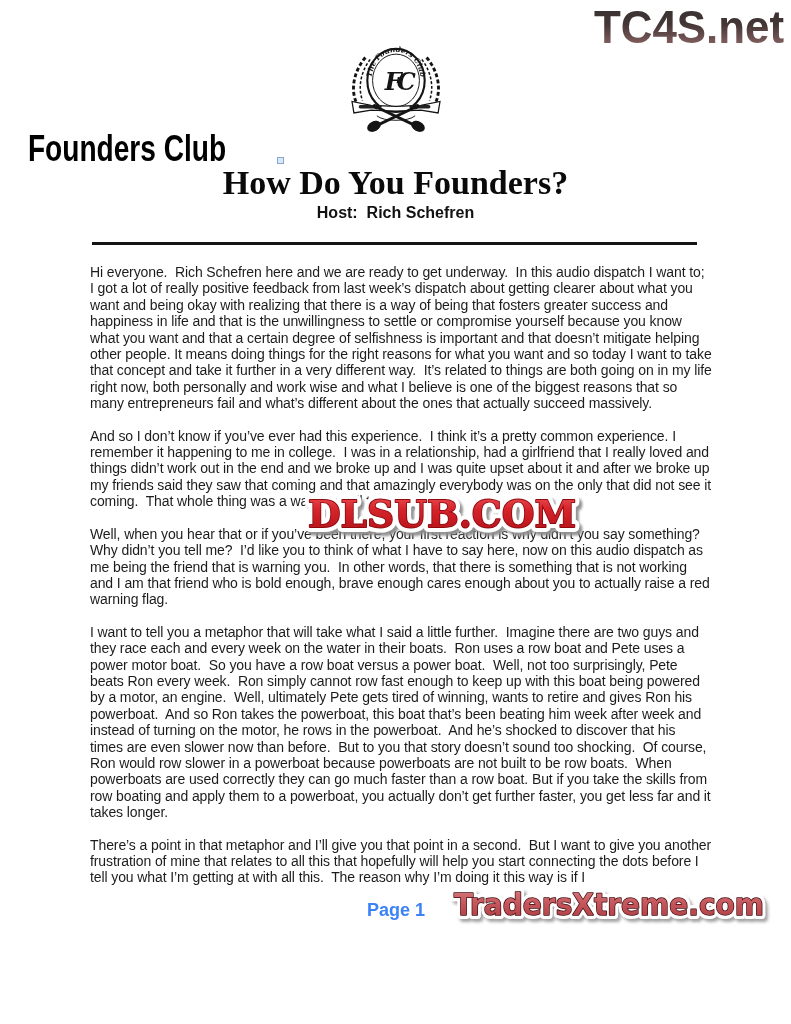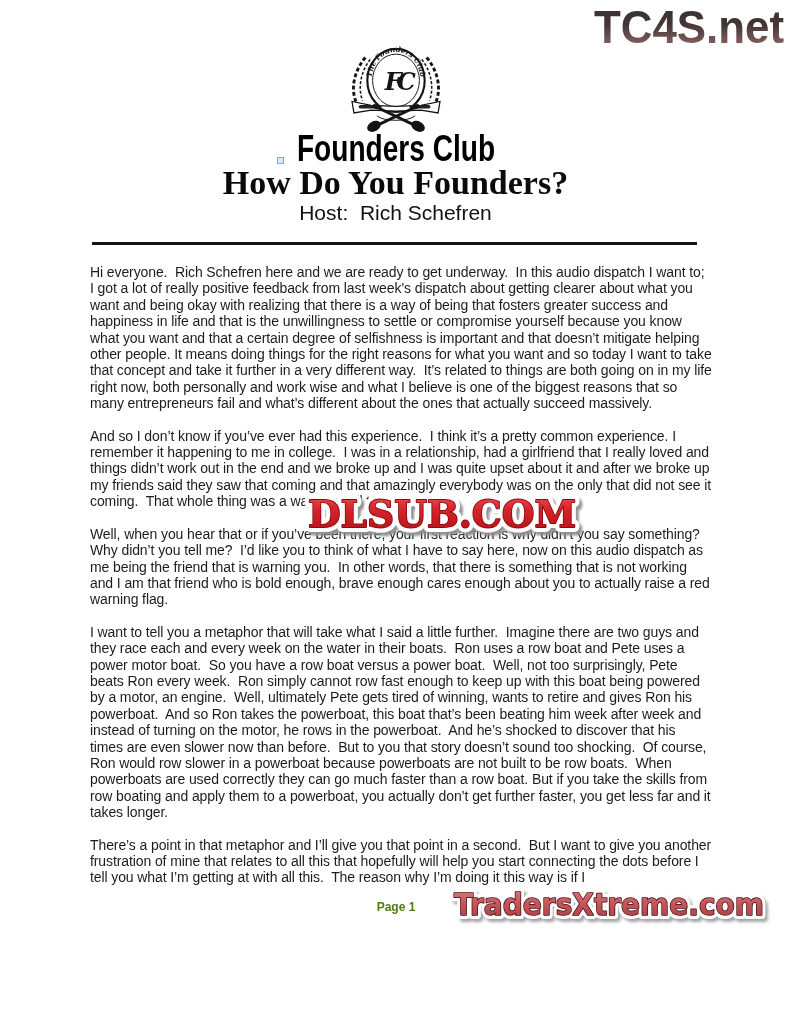--- a/index.html
+++ b/index.html
@@ -15,52 +15,52 @@
   .tc4s{position:absolute;top:2px;right:4px;}
   
   .crest-wrap{position:absolute;top:46px;left:0;width:100%;text-align:center;}
   
   .blue-square{
     position:absolute;left:277px;top:157px;width:7px;height:7px;
     background:#d9e8fb;border:1px solid #89a7cb;box-sizing:border-box;
   }
   
   .club-title{
-    position:absolute;top:131px;left:0;width:100%;text-align:center;
+    position:absolute;top:131px;left:0;width:100%;
     font-weight:800;font-size:36px;line-height:36px;color:#000;
   }
   .club-title span{display:inline-block;transform:scaleX(0.78);letter-spacing:0px;white-space:pre;}
   .doc-title{
     position:absolute;top:164px;left:0;width:100%;text-align:center;
     font-family:"Liberation Serif",serif;font-weight:600;font-size:34px;line-height:38px;color:#0a0a0a;
     white-space:pre;
   }
   .host-line{
     position:absolute;top:202px;left:0;width:100%;text-align:center;
-    font-weight:normal;font-size:21px;line-height:22px;color:#111;white-space:pre;
+    font-weight:bold;font-size:16px;line-height:22px;color:#111;white-space:pre;
   }
   .top-rule{
     position:absolute;top:242px;left:92px;width:605px;height:3px;background:#141414;
   }
   
   .content{
     position:absolute;top:260px;left:90px;width:622px;
     font-size:14px;line-height:16.4px;letter-spacing:-0.1px;color:#1c1c1c;
   }
   .content p{margin:4px 0 16px 0;white-space:pre-wrap;}
   
   .dlsub{position:absolute;left:252px;top:484px;margin-left:48px;}
   
   .footer-rule{position:absolute;height:2px;background:#a4bfdf;}
   .footer-rule.left{left:88px;top:944px;width:270px;}
   .footer-rule.right{left:426px;top:944px;width:278px;}
   .footer-rule.short{left:362px;top:961px;width:58px;height:1px;background:#aec6e2;}
   .page-label{
     position:absolute;left:88px;top:900px;width:616px;text-align:center;
-    font-weight:bold;font-size:12px;color:#4d7c0f;white-space:pre;
+    font-weight:bold;font-size:18px;color:#3b82f6;white-space:pre;
   }
   .traders{position:absolute;right:20px;bottom:2px;}
 </style>
 </head>
 <body>
 
 <div class="page">
 
   <div class="tc4s">
     <svg width="196" height="52" viewBox="0 0 196 52">

